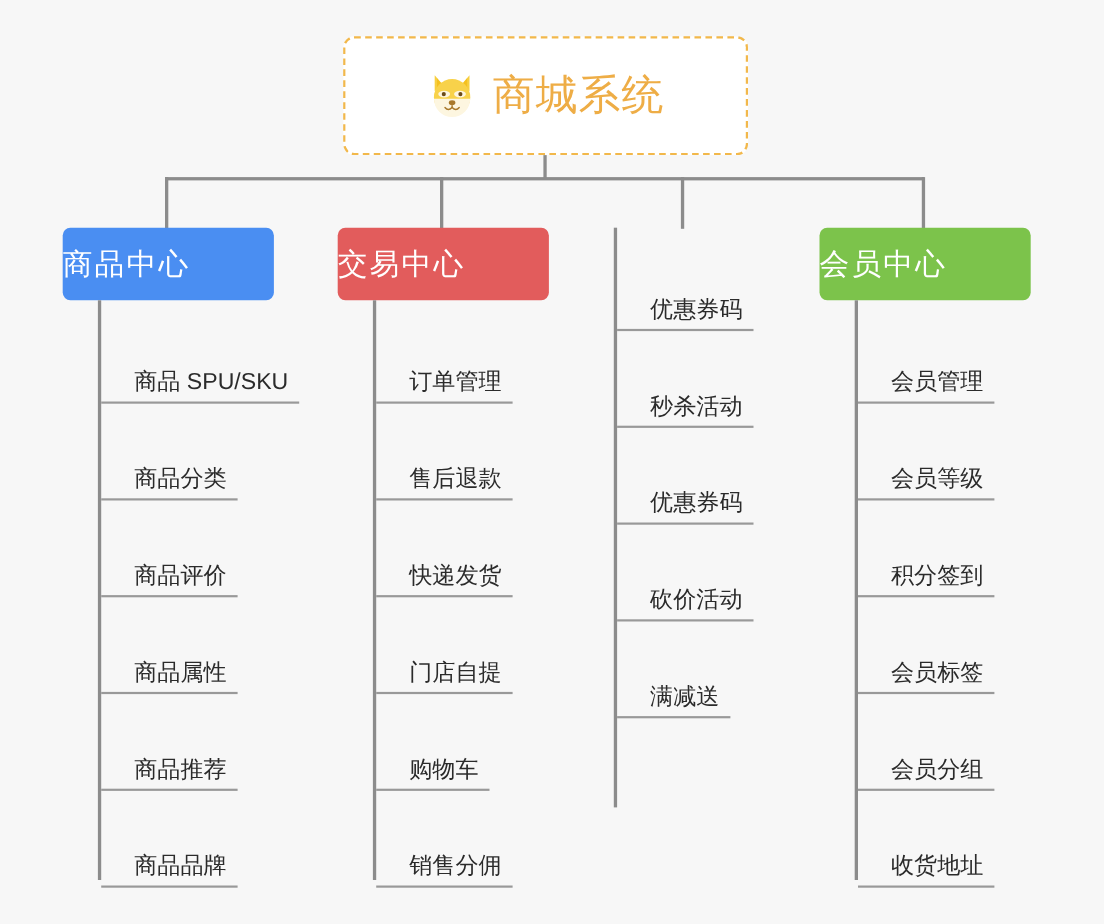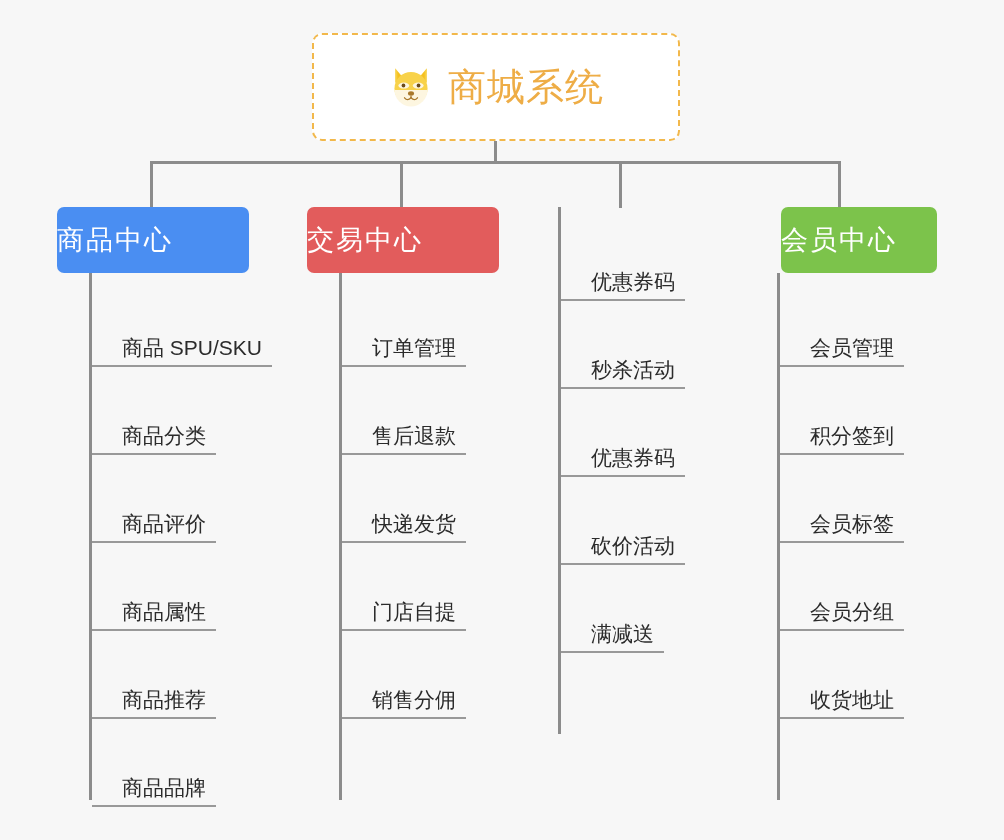--- a/index.html
+++ b/index.html
@@ -171,20 +171,23 @@
       <div class="leaf">
           <span class="leaf-inner">售后退款</span>
         </div>
       <div class="leaf">
           <span class="leaf-inner">快递发货</span>
         </div>
       <div class="leaf">
           <span class="leaf-inner">门店自提</span>
         </div>
       <div class="leaf">
+          <span class="leaf-inner">购物车</span>
+        </div>
+      <div class="leaf">
           <span class="leaf-inner">销售分佣</span>
         </div>
     </div>
   </div>
 
   <div class="column" style="left:526px;">
     <div class="col-body">
       <div class="leaf">
           <span class="leaf-inner">优惠券码</span>
         </div>
@@ -197,28 +200,31 @@
       <div class="leaf">
           <span class="leaf-inner">砍价活动</span>
         </div>
       <div class="leaf">
           <span class="leaf-inner">满减送</span>
         </div>
     </div>
   </div>
 
   <div class="column" style="left:745px;">
-    <div class="col-header" style="background:#7cc34b;margin-left:36px;">
+    <div class="col-header" style="background:#7cc34b;">
       <span>会员中心</span>
     </div>
     <div class="col-body">
       <div class="leaf">
           <span class="leaf-inner">会员管理</span>
         </div>
       <div class="leaf">
+          <span class="leaf-inner">会员等级</span>
+        </div>
+      <div class="leaf">
           <span class="leaf-inner">积分签到</span>
         </div>
       <div class="leaf">
           <span class="leaf-inner">会员标签</span>
         </div>
       <div class="leaf">
           <span class="leaf-inner">会员分组</span>
         </div>
       <div class="leaf">
           <span class="leaf-inner">收货地址</span>

